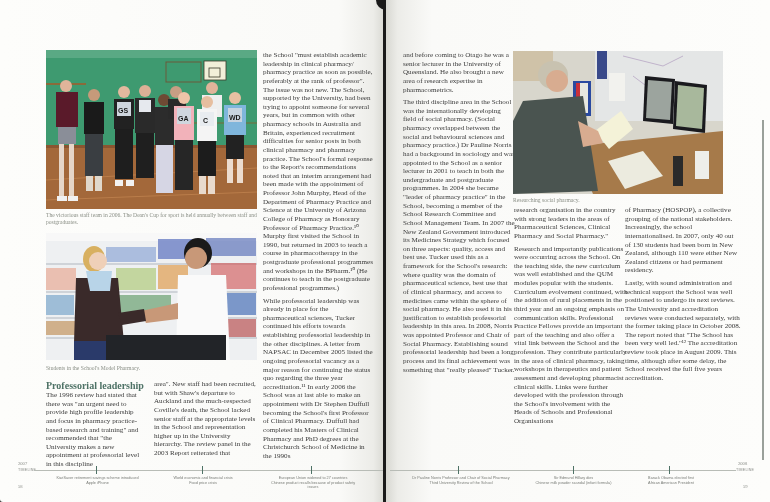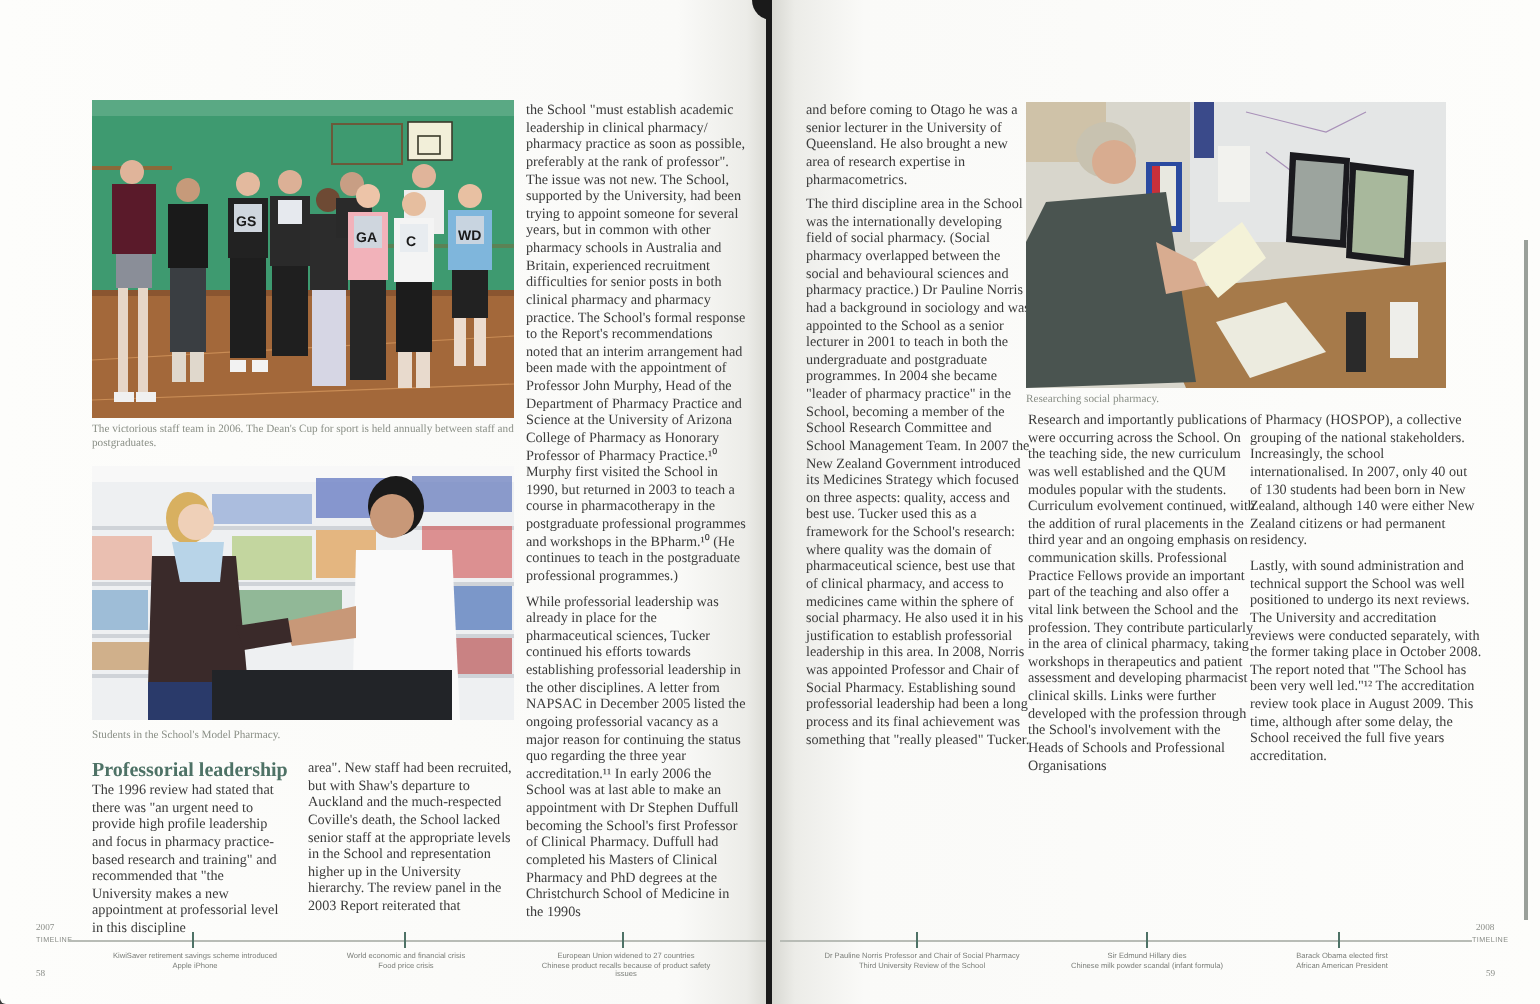--- a/index.html
+++ b/index.html
@@ -220,24 +220,25 @@
         <circle cx="44" cy="30" r="11" fill="#d8ac90"></circle>
         <path d="M10 50 L70 45 L85 140 L0 143 L0 70 Z" fill="#4a5450"></path>
         <path d="M65 70 L85 80 L90 92 L70 96 Z" fill="#d8ac90"></path>
         <rect x="182" y="100" width="14" height="28" fill="#eeeeea"></rect>
         <rect x="160" y="105" width="10" height="30" fill="#2a2a2a"></rect>
       </svg>
     </div>
     <div class="caption" style="left:127px; top:197px; width:210px;">Researching social pharmacy.</div>
 
     <div class="col" style="left:128px; top:206px; width:114px;">
+      <p>research organisation in the country with strong leaders in the areas of Pharmaceutical Sciences, Clinical Pharmacy and Social Pharmacy."</p>
       <p>Research and importantly publications were occurring across the School. On the teaching side, the new curriculum was well established and the QUM modules popular with the students. Curriculum evolvement continued, with the addition of rural placements in the third year and an ongoing emphasis on communication skills. Professional Practice Fellows provide an important part of the teaching and also offer a vital link between the School and the profession. They contribute particularly in the area of clinical pharmacy, taking workshops in therapeutics and patient assessment and developing pharmacist clinical skills. Links were further developed with the profession through the School's involvement with the Heads of Schools and Professional Organisations</p>
     </div>
     <div class="col" style="left:239px; top:206px; width:116px;">
-      <p>of Pharmacy (HOSPOP), a collective grouping of the national stakeholders. Increasingly, the school internationalised. In 2007, only 40 out of 130 students had been born in New Zealand, although 140 were either New Zealand citizens or had permanent residency.</p>
+      <p>of Pharmacy (HOSPOP), a collective grouping of the national stakeholders. Increasingly, the school internationalised. In 2007, only 40 out of 130 students had been born in New Zealand, although 110 were either New Zealand citizens or had permanent residency.</p>
       <p>Lastly, with sound administration and technical support the School was well positioned to undergo its next reviews. The University and accreditation reviews were conducted separately, with the former taking place in October 2008. The report noted that "The School has been very well led."¹² The accreditation review took place in August 2009. This time, although after some delay, the School received the full five years accreditation.</p>
     </div>
 
     <div class="timeline-line" style="left:4px; width:346px;"></div>
     <div class="tick" style="left:72px;"></div>
     <div class="tick" style="left:187px;"></div>
     <div class="tick" style="left:283px;"></div>
     <div class="tl-label" style="left:20px; top:476px; width:110px; white-space:pre-line;">Dr Pauline Norris Professor and Chair of Social Pharmacy
 Third University Review of the School</div>
     <div class="tl-label" style="left:140px; top:476px; width:95px; white-space:pre-line;">Sir Edmund Hillary dies

